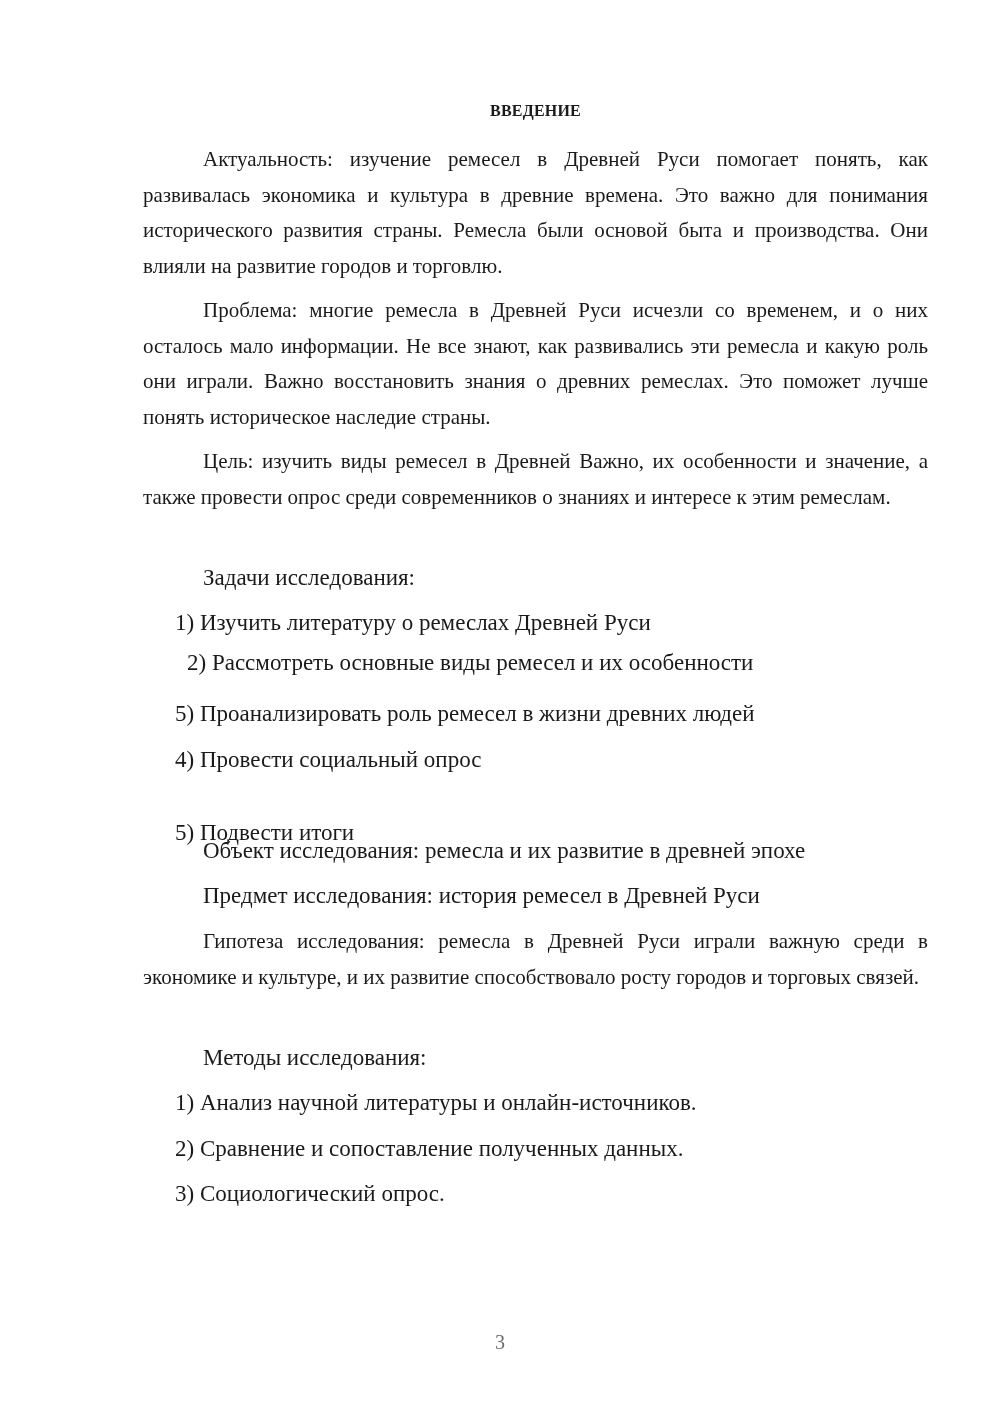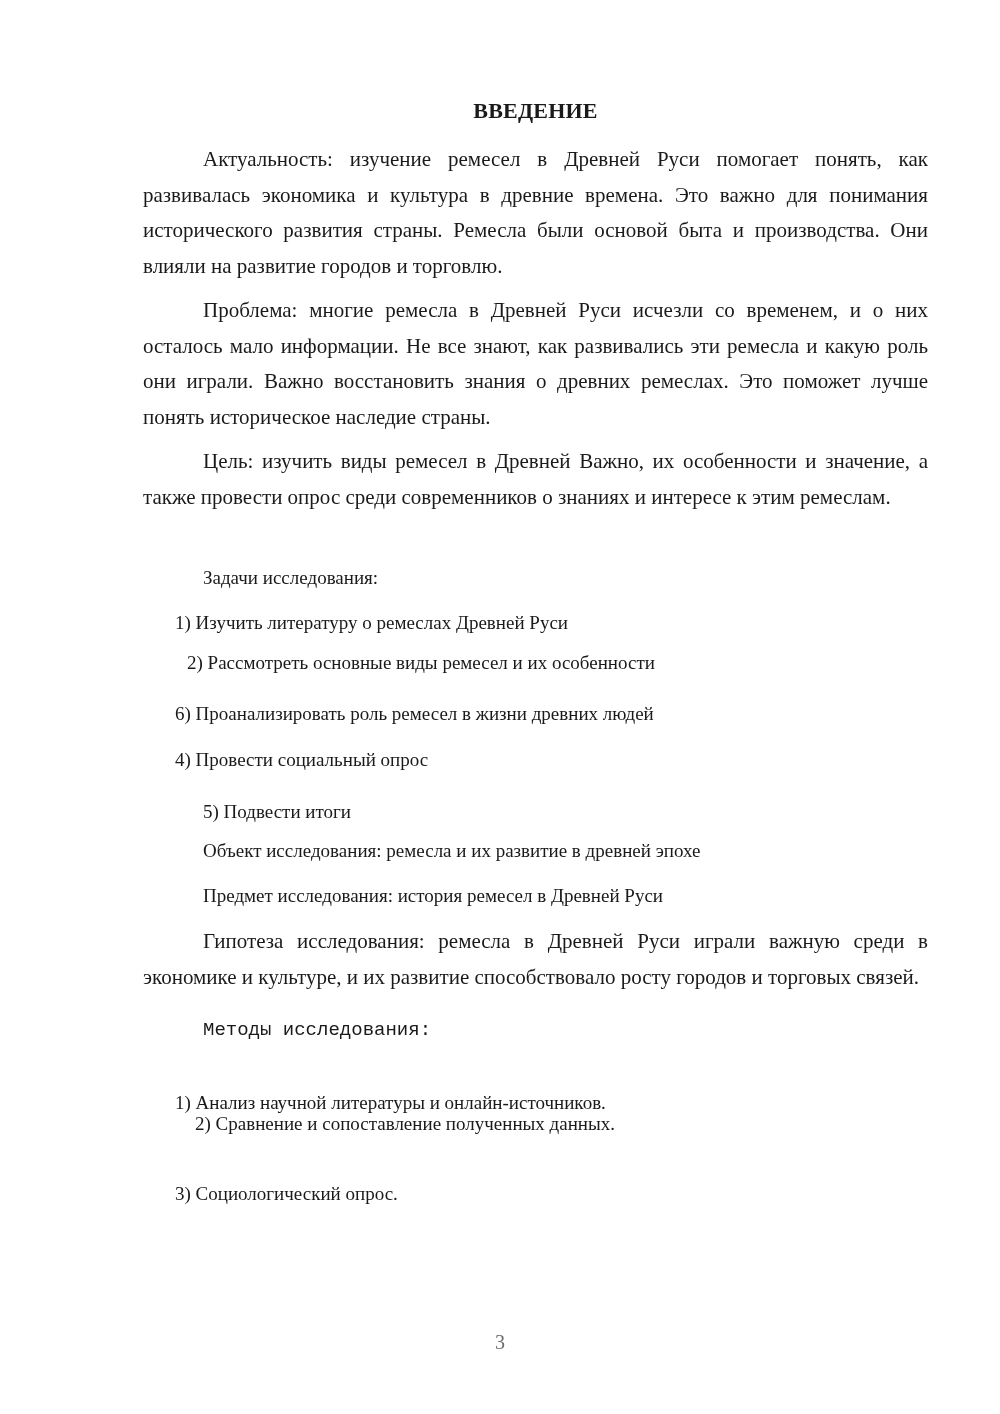--- a/index.html
+++ b/index.html
@@ -21,38 +21,38 @@
       top: 0;
       width: 785px;
     }
     .title {
       position: absolute;
       left: 0;
       top: 96px;
       width: 785px;
       text-align: center;
       font-weight: bold;
-      font-size: 22px;
+      font-size: 16px;
       line-height: 30px;
       letter-spacing: 0.2px;
     }
     .para {
       position: absolute;
       left: 0;
       width: 785px;
       font-size: 21px;
       line-height: 35.6px;
       text-align: justify;
       text-align-last: left;
       text-indent: 60px;
       margin: 0;
     }
     .line {
       position: absolute;
-      font-size: 19px;
+      font-size: 23px;
       line-height: 35.6px;
       margin: 0;
       white-space: nowrap;
     }
     .indent { left: 60px; }
     .list { left: 32px; text-align: right; }
     .page-number {
       position: absolute;
       left: 0;
       top: 1331px;
@@ -74,34 +74,34 @@
 
   <p class="para" style="top:293px;">Проблема: многие ремесла в Древней Руси исчезли со временем, и о них осталось мало информации. Не все знают, как развивались эти ремесла и какую роль они играли. Важно восстановить знания о древних ремеслах. Это поможет лучше понять историческое наследие страны.</p>
 
   <p class="para" style="top:444px;">Цель: изучить виды ремесел в Древней Важно, их особенности и значение, а также провести опрос среди современников о знаниях и интересе к этим ремеслам.</p>
 
   <p class="line indent" style="top:560px;">Задачи исследования:</p>
 
   <div>
     <p class="line list" style="top:605px;">1) Изучить литературу о ремеслах Древней Руси</p>
     <p class="line list" style="top:645px;margin-left:12px;">2) Рассмотреть основные виды ремесел и их особенности</p>
-    <p class="line list" style="top:696px;">6) Проанализировать роль ремесел в жизни древних людей</p>
+    <p class="line list" style="top:696px;">5) Проанализировать роль ремесел в жизни древних людей</p>
     <p class="line list" style="top:742px;">4) Провести социальный опрос</p>
-    <p class="line list" style="top:794px;margin-left:28px;">5) Подвести итоги</p>
+    <p class="line list" style="top:815px;">5) Подвести итоги</p>
   </div>
 
   <p class="line indent" style="top:833px;">Объект исследования: ремесла и их развитие в древней эпохе</p>
 
   <p class="line indent" style="top:878px;">Предмет исследования: история ремесел в Древней Руси</p>
 
   <p class="para" style="top:924px;">Гипотеза исследования: ремесла в Древней Руси играли важную среди в экономике и культуре, и их развитие способствовало росту городов и торговых связей.</p>
 
-  <p class="line indent" style="top:1013px;font-family:Liberation Mono, monospace;">Методы исследования:</p>
+  <p class="line indent" style="top:1040px;">Методы исследования:</p>
 
   <div>
     <p class="line list" style="top:1085px;">1) Анализ научной литературы и онлайн-источников.</p>
-    <p class="line list" style="top:1106px;margin-left:20px;">2) Сравнение и сопоставление полученных данных.</p>
+    <p class="line list" style="top:1131px;">2) Сравнение и сопоставление полученных данных.</p>
     <p class="line list" style="top:1176px;">3) Социологический опрос.</p>
   </div>
 
 </div>
 
 <div class="page-number">3</div>
 
 </body></html>

